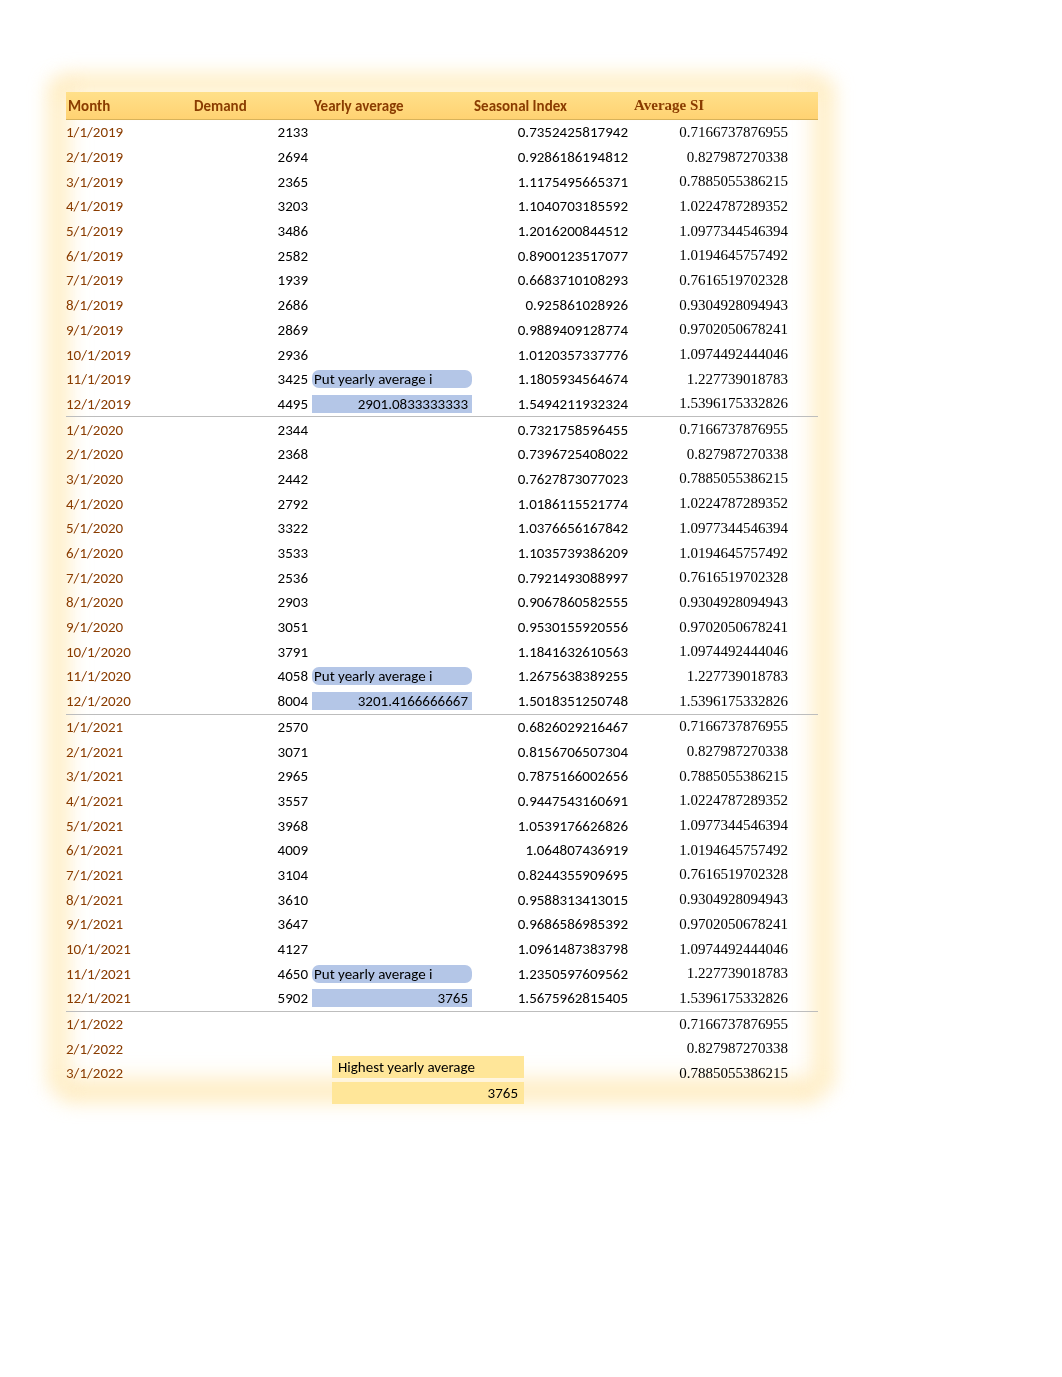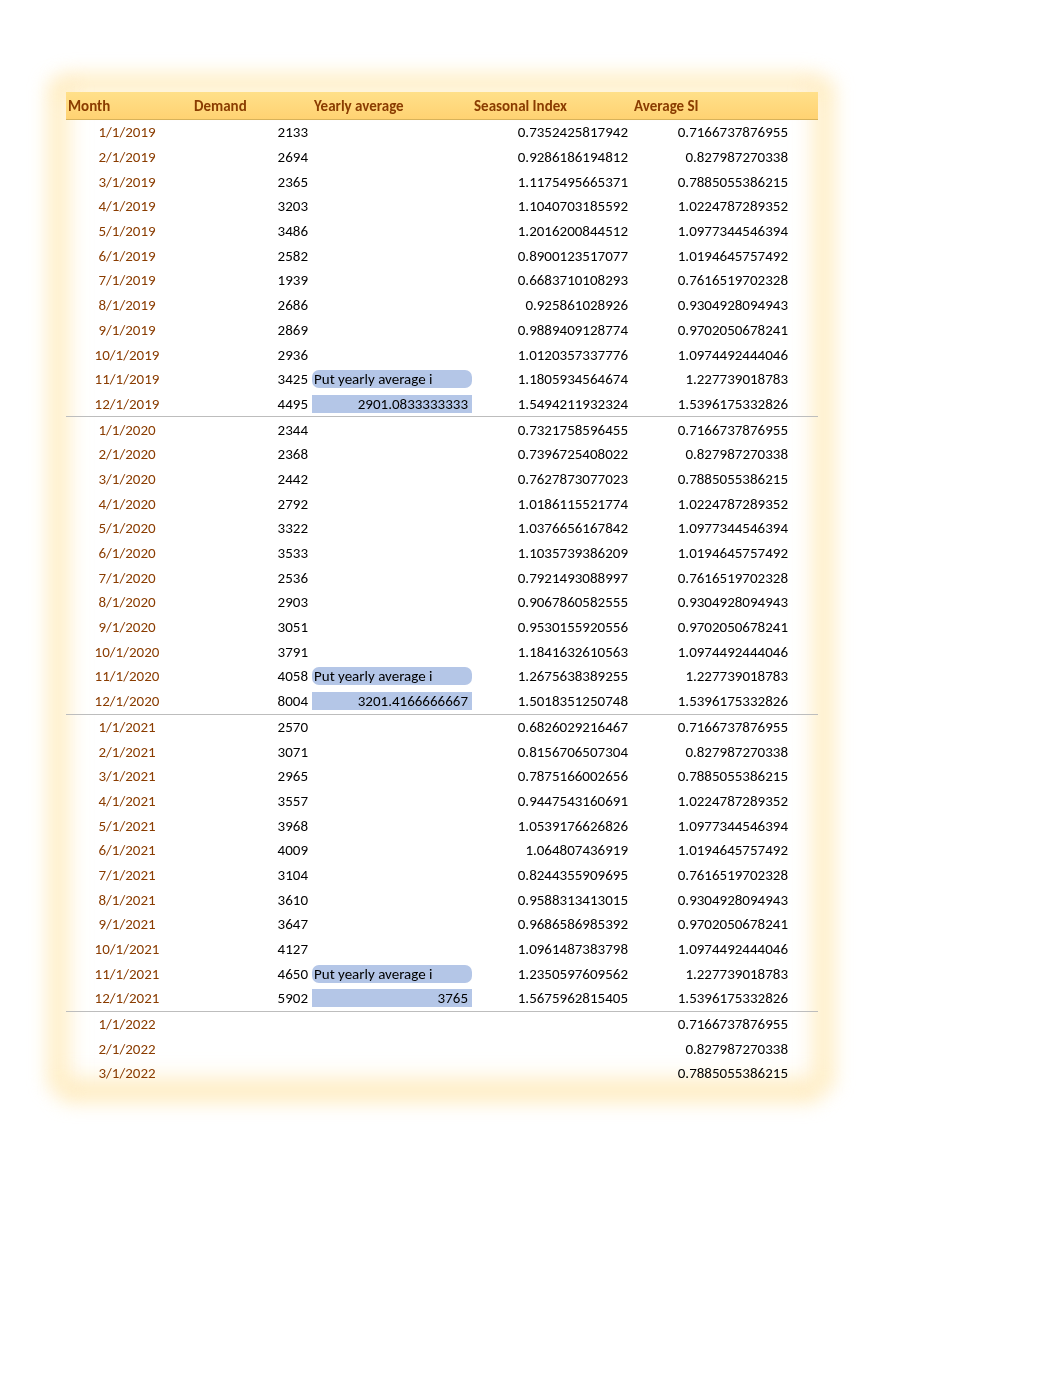--- a/index.html
+++ b/index.html
@@ -59,40 +59,40 @@
       overflow: hidden;
       white-space: nowrap;
       padding-right: 4px;
       box-sizing: border-box;
       text-align: right;
     }
     .c-month  { width: 126px; }
     .c-demand { width: 120px; }
     .c-yavg   { width: 160px; }
     .c-si     { width: 160px; }
-    .c-asi    { width: 160px; }
+    .c-asi    { width: 160px; font-family: Liberation Serif, serif; }
 
     .hdr {
       font-weight: 700;
       color: #8a3c00;
       text-align: left !important;
       padding-left: 2px;
     }
     .hdr.c-month  { text-align: left; }
     .hdr.c-demand { text-align: left; }
     .hdr.c-yavg   { text-align: left; }
     .hdr.c-si     { text-align: left; }
     .hdr.c-asi    { text-align: left; }
     .header-row {
       background: linear-gradient(to bottom, #ffe08a, #ffd272);
       height: 27px;
       border-bottom: 1px solid #d7b25a;
     }
 
-    .text-date { color: #8a3c00; text-align: center; }
+    .text-date { color: #8a3c00; text-align: left; }
     .text-num  { color: #000000; text-align: right; }
 
     
     .hl-blue {
       background: #b4c6e7;
     }
     .overflow-text {
       overflow: visible;
       text-align: left;
       padding-left: 2px;
@@ -411,13 +411,18 @@
         <div class="row">
           <div class="cell c-month text-date">3/1/2022</div>
           <div class="cell c-demand text-num"></div>
           <div class="cell c-yavg text-num"></div>
           <div class="cell c-si text-num"></div>
           <div class="cell c-asi text-num">0.7885055386215</div>
         </div>
       </div>
   </div>
 
+  <div class="footer-block">
+    <div class="footer-hl">Highest yearly average</div>
+    <div style="height:4px"></div>
+    <div class="footer-val">3765</div>
+  </div>
 </div>
 
 </body></html>

